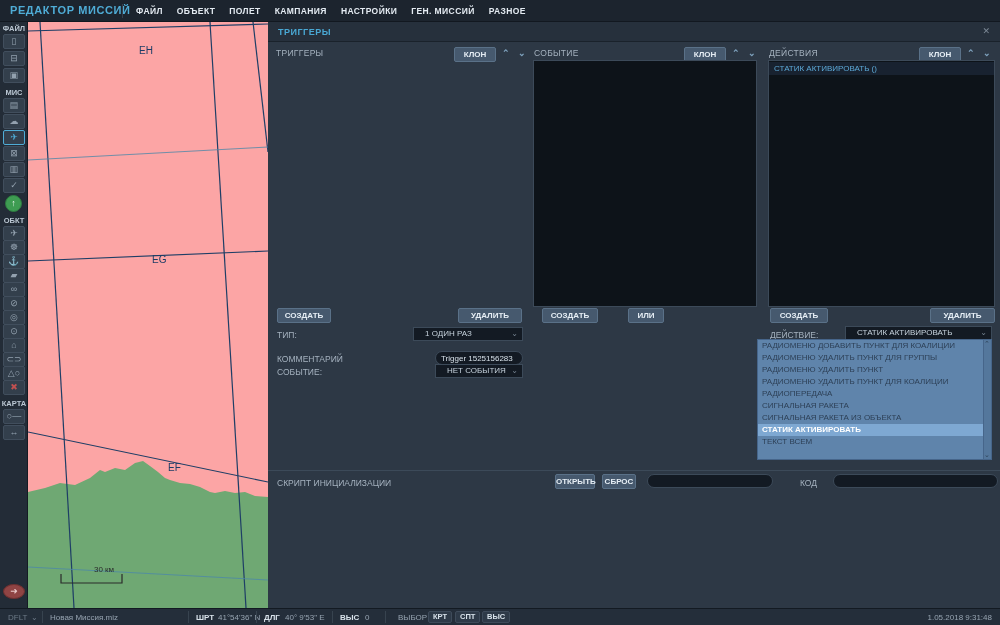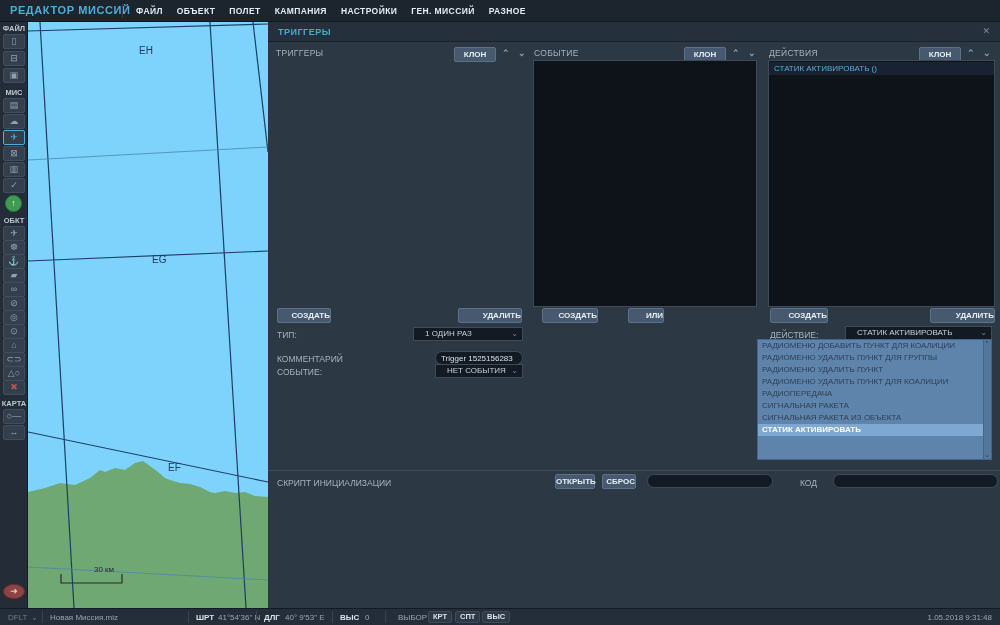--- a/index.html
+++ b/index.html
@@ -27,21 +27,21 @@
     color:#93A1AF; font-size:9px; line-height:13px; text-align:center; overflow:hidden; }
   .tool-btn.active { color:#4FACD6; border-color:#4FACD6; }
   .tool-btn.round { border-radius:50%; width:17px; height:17px; left:5px;
     line-height:15px; font-weight:bold; }
   .tool-btn.fly { background:#3E9C52; border-color:#2E7C40; color:#EAF5EC; }
   .tool-btn.exit { background:#8F4444; border-color:#6E3030; color:#E8C8C8; border-radius:50%; }
   .tool-btn.danger { color:#C05050; }
 
   
   #map { position:absolute; left:28px; top:22px; width:240px; height:586px;
-    background:#7dd3fc; overflow:hidden; }
+    background:#fca5a5; overflow:hidden; }
   #map svg { position:absolute; left:0; top:0; }
 
   
   #panel { position:absolute; left:268px; top:22px; width:732px; height:586px;
     background:#2D3845; }
   #panel-titlebar { position:absolute; left:0; top:0; width:732px; height:20px;
     background:#26303C; border-bottom:1px solid #1A222B; }
   #panel-title { position:absolute; left:10px; top:5px; color:#49A8D4;
     font-size:9px; font-weight:bold; letter-spacing:.5px; }
   #panel-close { position:absolute; right:10px; top:4px; color:#7C8896;
@@ -54,21 +54,21 @@
     color:#E6EEF5; font-size:8px; font-weight:bold; text-align:center; line-height:13px; }
   .chev { position:absolute; top:26px; color:#7FA3BF; font-size:9px; font-weight:bold; }
 
   .listbox { position:absolute; top:38px; height:247px; background:#0D1319;
     border:1px solid #3C4A59; }
   .list-item { margin-top:1px; height:13px; line-height:13px; background:#182230;
     color:#5CA8D6; font-size:8px; padding-left:5px; white-space:nowrap; overflow:hidden; }
 
   .btn { position:absolute; height:15px; background:#46596E; border:1px solid #5A7188;
     border-radius:2px; color:#E6EEF5; font-size:8px; font-weight:bold;
-    text-align:right; line-height:13px; }
+    text-align:center; line-height:13px; }
   .form-label { position:absolute; color:#A5B2BF; font-size:8.5px; }
   .combo { position:absolute; height:14px; background:#131A23; border:1px solid #3C4A59;
     color:#C6D2DC; font-size:8px; line-height:12px; padding-left:11px; }
   .combo .cv { position:absolute; right:4px; top:0; color:#72808E; font-size:8px; }
   .tinput { position:absolute; height:14px; background:#131A23; border:1px solid #3C4A59;
     color:#D6E0E8; font-size:8px; line-height:12px; padding-left:5px;
     font-family:"Liberation Sans", sans-serif; }
   input.tinput { outline:none;border-radius:7px; }
 
   
@@ -230,20 +230,21 @@
 
   <div id="action-list">
     <div class="dd-item">РАДИОМЕНЮ ДОБАВИТЬ ПУНКТ ДЛЯ КОАЛИЦИИ</div>
     <div class="dd-item">РАДИОМЕНЮ УДАЛИТЬ ПУНКТ ДЛЯ ГРУППЫ</div>
     <div class="dd-item">РАДИОМЕНЮ УДАЛИТЬ ПУНКТ</div>
     <div class="dd-item">РАДИОМЕНЮ УДАЛИТЬ ПУНКТ ДЛЯ КОАЛИЦИИ</div>
     <div class="dd-item">РАДИОПЕРЕДАЧА</div>
     <div class="dd-item">СИГНАЛЬНАЯ РАКЕТА</div>
     <div class="dd-item">СИГНАЛЬНАЯ РАКЕТА ИЗ ОБЪЕКТА</div>
     <div class="dd-item selected">СТАТИК АКТИВИРОВАТЬ</div>
+    <div class="dd-item">ТЕКСТ ВСЕМ</div>
     <div id="dd-scroll">
       <span class="dd-arrow" style="top:0">⌃</span>
       <span class="dd-arrow" style="bottom:0">⌄</span>
     </div>
   </div>
 
   <div id="divider"></div>
   <span class="form-label" style="left:9px; top:456px">СКРИПТ ИНИЦИАЛИЗАЦИИ</span>
   <div class="btn" style="left:287px; top:452px; width:40px">ОТКРЫТЬ</div>
   <div class="btn" style="left:334px; top:452px; width:34px">СБРОС</div>

